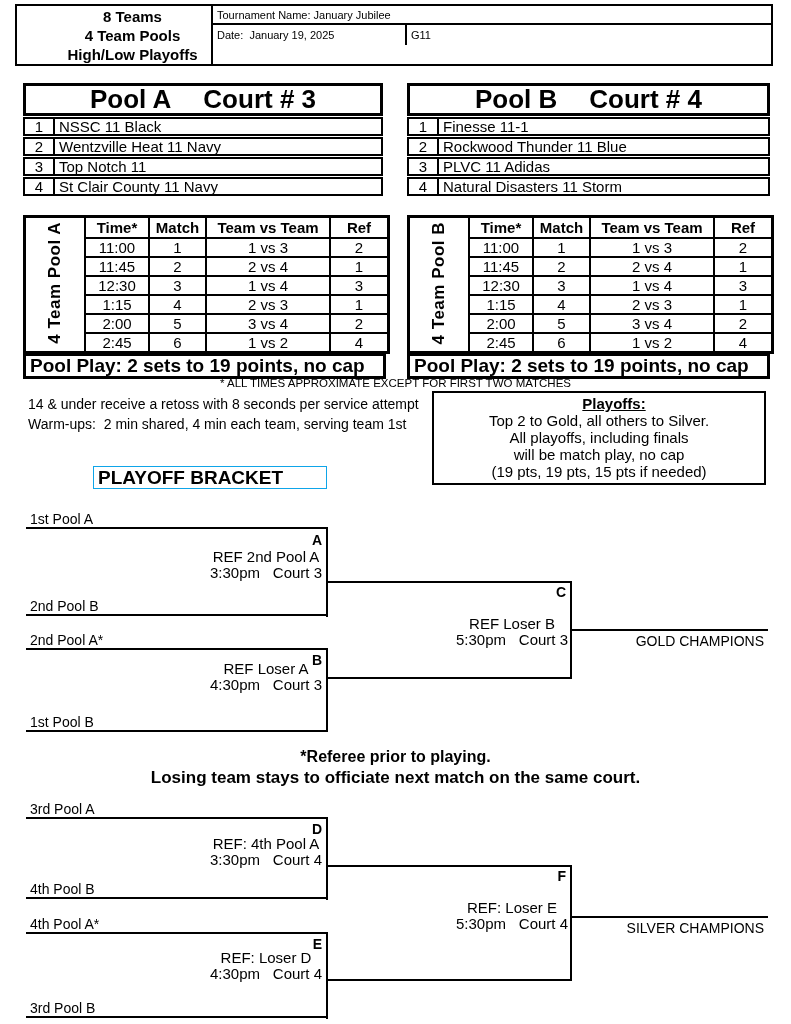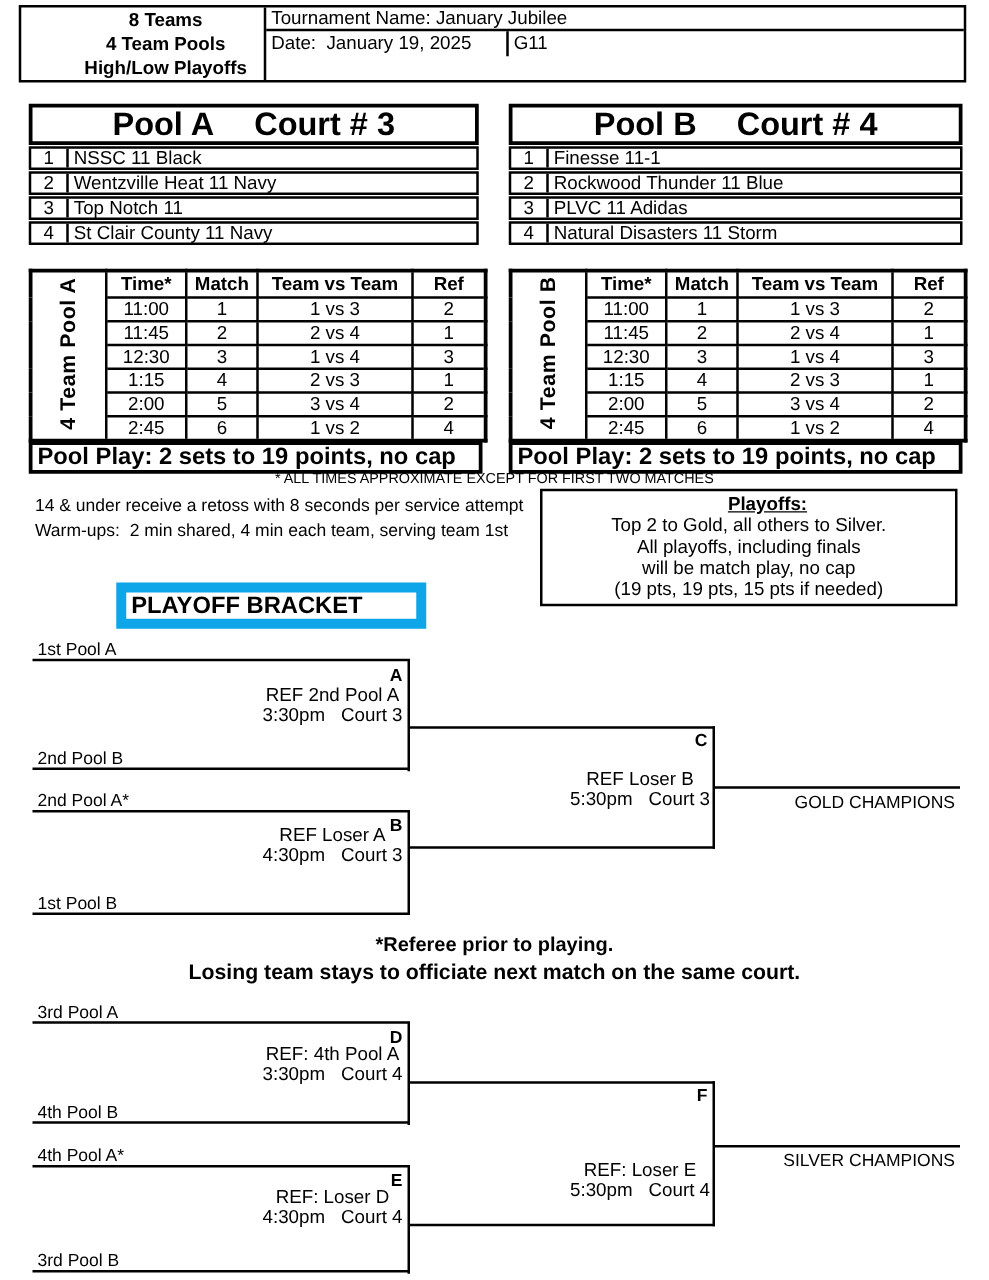--- a/index.html
+++ b/index.html
@@ -7,21 +7,21 @@
     width:791px;height:1024px;position:relative;background:#ffffff;color:#000;
     font-family:"Liberation Sans","DejaVu Sans",sans-serif;overflow:hidden;
   }
   .abs{position:absolute;}
 
   
   .hdr{left:15px;top:4px;width:754px;height:58px;border:2px solid #000;display:flex;}
   .hdr-left{width:194px;border-right:2px solid #000;display:flex;flex-direction:column;justify-content:center;}
   .hdr-left div{font-weight:bold;font-size:15px;line-height:19px;text-align:center;white-space:pre;padding-left:37px;}
   .hdr-right{flex:1;display:grid;grid-template-rows:1fr 1fr 1fr;}
-  .hdr-row{border-bottom:2px solid #000;display:flex;align-items:center;padding-left:4px;font-size:15px;white-space:pre;}
+  .hdr-row{border-bottom:2px solid #000;display:flex;align-items:center;padding-left:4px;font-size:11px;white-space:pre;}
   .hdr-row.last{border-bottom:none;padding-left:0;}
   .hdr-date{width:188px;border-right:2px solid #000;align-self:stretch;display:flex;align-items:center;padding-left:4px;}
   .hdr-code{flex:1;display:flex;align-items:center;padding-left:4px;}
 
   
   .pool{width:360px;}
   .pool-head{border:3px solid #000;height:27px;display:flex;align-items:center;justify-content:center;column-gap:32px;font-weight:bold;font-size:26px;}
   .team-row{margin-top:1px;border:2px solid #000;height:15px;display:flex;font-size:15px;line-height:15px;}
   .team-row .seed{width:28px;border-right:2px solid #000;text-align:center;}
   .team-row .tname{flex:1;padding-left:4px;white-space:nowrap;}
@@ -35,21 +35,21 @@
   .c-rot{width:58px;}.c-time{width:62px;}.c-match{width:55px;}.c-tvt{width:122px;}.c-ref{width:56px;}
   td.rotcell{vertical-align:middle;}
   .rot{display:inline-block;writing-mode:vertical-rl;transform:rotate(180deg);font-weight:bold;font-size:17px;letter-spacing:.5px;white-space:nowrap;}
   .pool-play{border:3px solid #000;margin-top:-1px;width:353px;font-weight:bold;font-size:19px;line-height:19px;padding:0 0 1px 4px;white-space:nowrap;}
 
   
   .times-note{left:0;top:377px;width:791px;text-align:center;font-size:11.5px;white-space:pre;}
   .note{font-size:14px;white-space:pre;}
   .playoffs-box{left:432px;top:391px;width:330px;border:2.5px solid #000;text-align:center;font-size:15px;line-height:17px;padding:2px 0 3px 0;}
   .playoffs-box .pb-title{font-weight:bold;text-decoration:underline;padding-left:30px;}
-  .bracket-title{left:93px;top:466px;width:228px;border:8px solid #0ea5e9;font-weight:bold;font-size:19px;line-height:21px;padding-left:4px;white-space:nowrap;}
+  .bracket-title{left:93px;top:466px;width:228px;border:1px solid #0ea5e9;font-weight:bold;font-size:19px;line-height:21px;padding-left:4px;white-space:nowrap;}
 
   
   .seed-slot{left:26px;width:298px;border-bottom:2px solid #000;font-size:14px;height:16px;line-height:16px;padding-left:4px;white-space:nowrap;}
   .vline{width:2px;background:#000;}
   .hline{height:2px;background:#000;}
   .mletter{font-weight:bold;font-size:14px;width:26px;text-align:right;}
   .match-info{width:112px;font-size:15px;line-height:16px;}
   .mi-ref{text-align:center;white-space:nowrap;}
   .mi-row{display:flex;justify-content:space-between;white-space:nowrap;}
   .champ{width:190px;text-align:right;font-size:14px;white-space:nowrap;}
@@ -302,21 +302,21 @@
     <span>Court 4</span>
   </div>
 </div>
 <div class="abs match-info" style="left:210px;top:950px;">
   <div class="mi-ref">REF: Loser D</div>
   <div class="mi-row">
     <span>4:30pm</span>
     <span>Court 4</span>
   </div>
 </div>
-<div class="abs match-info" style="left:456px;top:929px;">
+<div class="abs match-info" style="left:456px;top:900px;">
   <div class="mi-ref">REF: Loser E</div>
   <div class="mi-row">
     <span>5:30pm</span>
     <span>Court 4</span>
   </div>
 </div>
 
 <div class="abs champ" style="left:574px;top:920px;">SILVER CHAMPIONS</div>
 
 </body></html>

